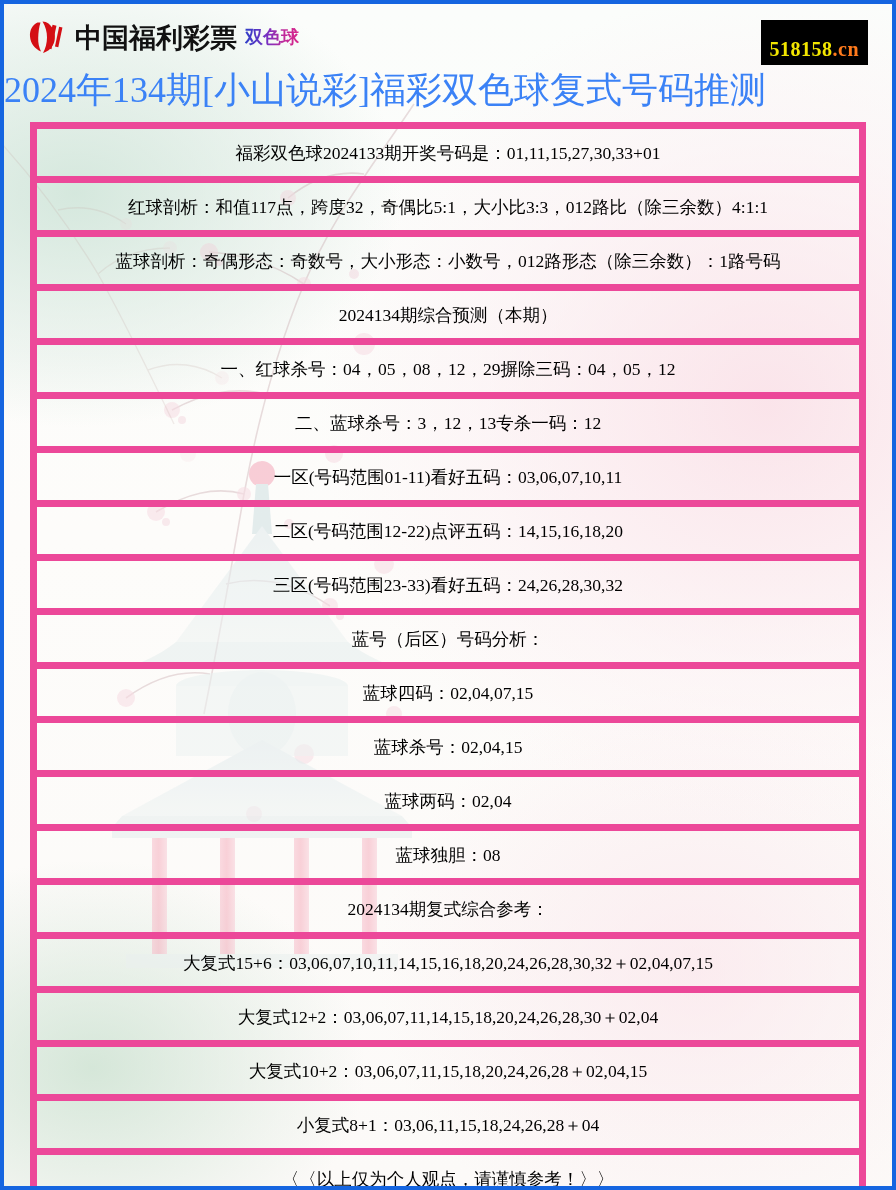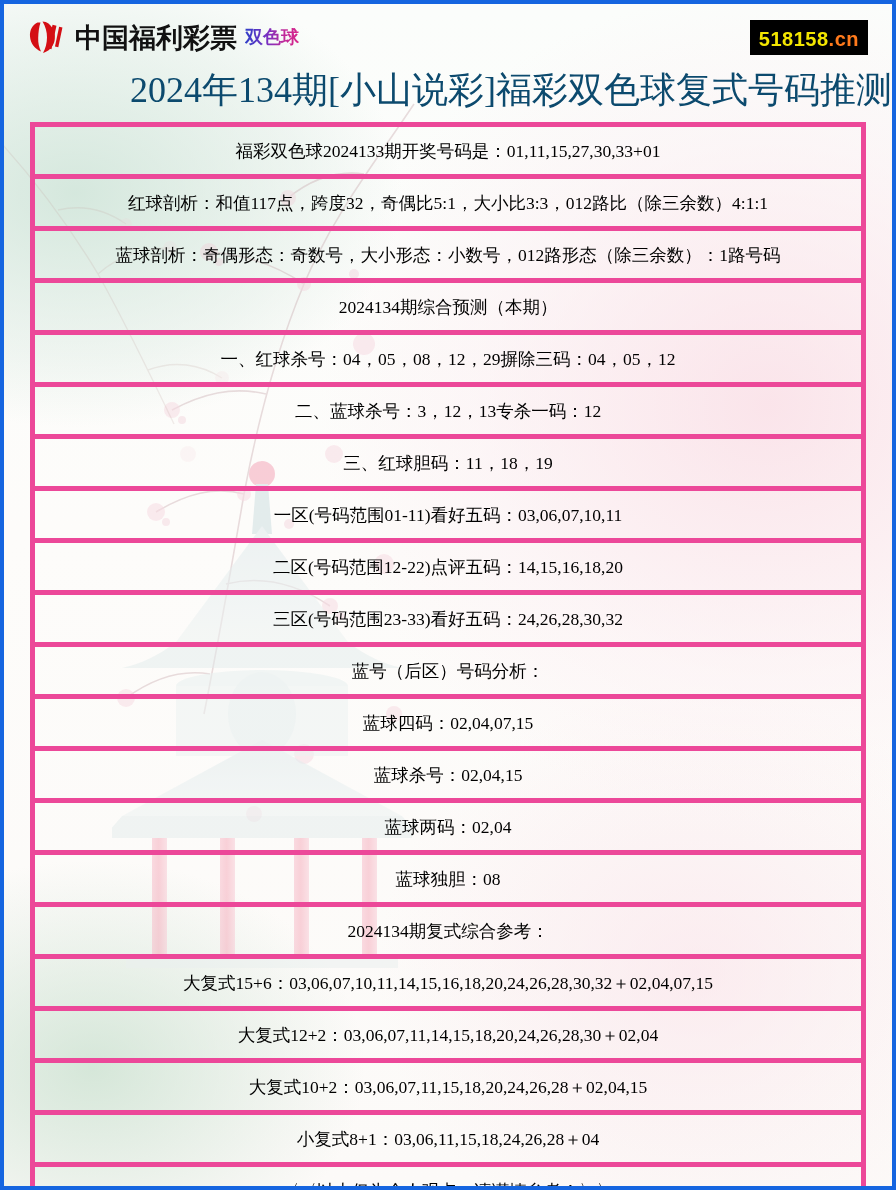--- a/index.html
+++ b/index.html
@@ -105,59 +105,59 @@
     -webkit-background-clip: text;
     background-clip: text;
     color: transparent;
     margin-left: 8px;
   }
   #site-badge {
     position: absolute;
     right: 24px;
     top: 16px;
     background: #000000;
-    padding: 8px 9px 4px 9px;
-    font-family: Liberation Sans, sans-serif;
+    padding: 18px 9px 4px 9px;
+    font-family: Liberation Serif, serif;
     font-size: 20px;
     font-weight: bold;
     letter-spacing: 0.5px;
     line-height: 1.15;
     white-space: nowrap;
   }
   #site-badge .num { color: #f3e600; }
   #site-badge .tld { color: #ff7a1c; }
 
   
   #title {
     position: relative;
     z-index: 2;
-    text-align: right;
+    text-align: left;
     font-family: "Liberation Serif", "DejaVu Serif", serif;
     font-size: 36px;
     font-weight: normal;
-    color: #0c4a6e;
+    color: #3b82f6;
     letter-spacing: 0px;
     line-height: 1;
     padding: 4px 0 14px 0;
     white-space: nowrap;
   }
 
   
   #tbl-wrap {
     position: relative;
     z-index: 2;
     margin: 0 26px;
   }
   table.sheet {
     width: 100%;
     border-collapse: collapse;
     table-layout: fixed;
   }
   table.sheet td {
-    border: 5px solid #ec4899;
+    border: 7px solid #ec4899;
     height: 47px;
     padding: 0 8px;
     font-family: "Liberation Serif", "DejaVu Serif", serif;
     font-size: 17.5px;
     color: #000000;
     vertical-align: middle;
     white-space: nowrap;
     overflow: hidden;
     background: transparent;
   }
@@ -295,23 +295,20 @@
           <tr>
             <td class="center">2024134期综合预测（本期）</td>
           </tr>
           <tr>
             <td class="left">一、红球杀号：04，05，08，12，29摒除三码：04，05，12</td>
           </tr>
           <tr>
             <td class="left">二、蓝球杀号：3，12，13专杀一码：12</td>
           </tr>
           <tr>
-            <td class="left">三、红球胆码：11，18，19</td>
-          </tr>
-          <tr>
             <td class="left">一区(号码范围01-11)看好五码：03,06,07,10,11</td>
           </tr>
           <tr>
             <td class="left">二区(号码范围12-22)点评五码：14,15,16,18,20</td>
           </tr>
           <tr>
             <td class="left">三区(号码范围23-33)看好五码：24,26,28,30,32</td>
           </tr>
           <tr>
             <td class="center">蓝号（后区）号码分析：</td>

